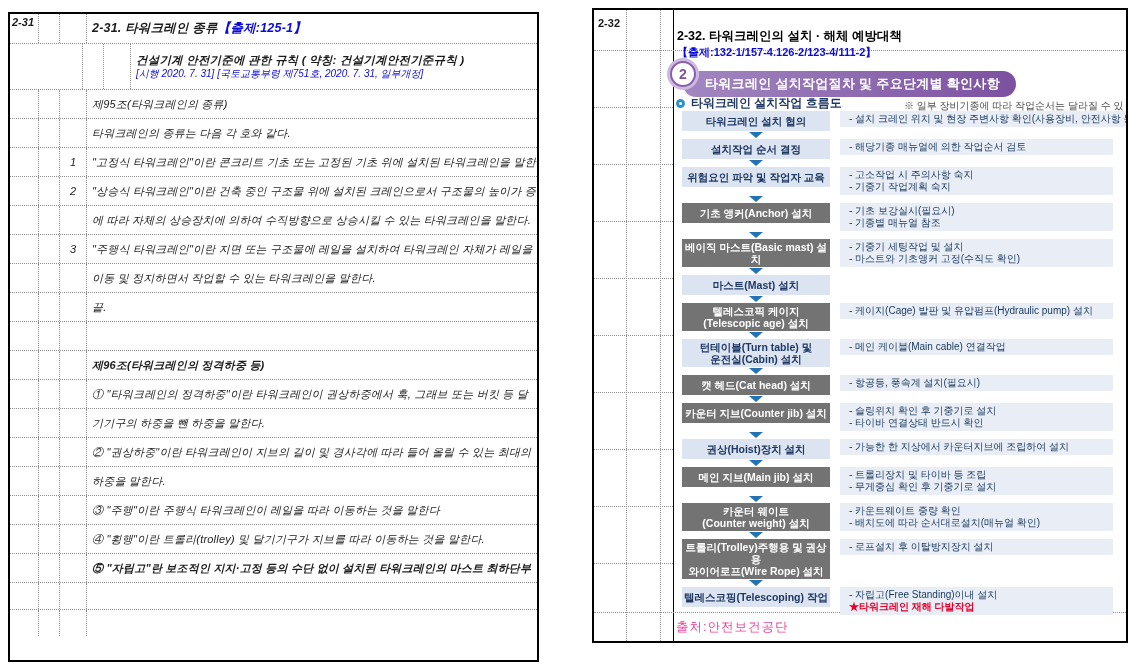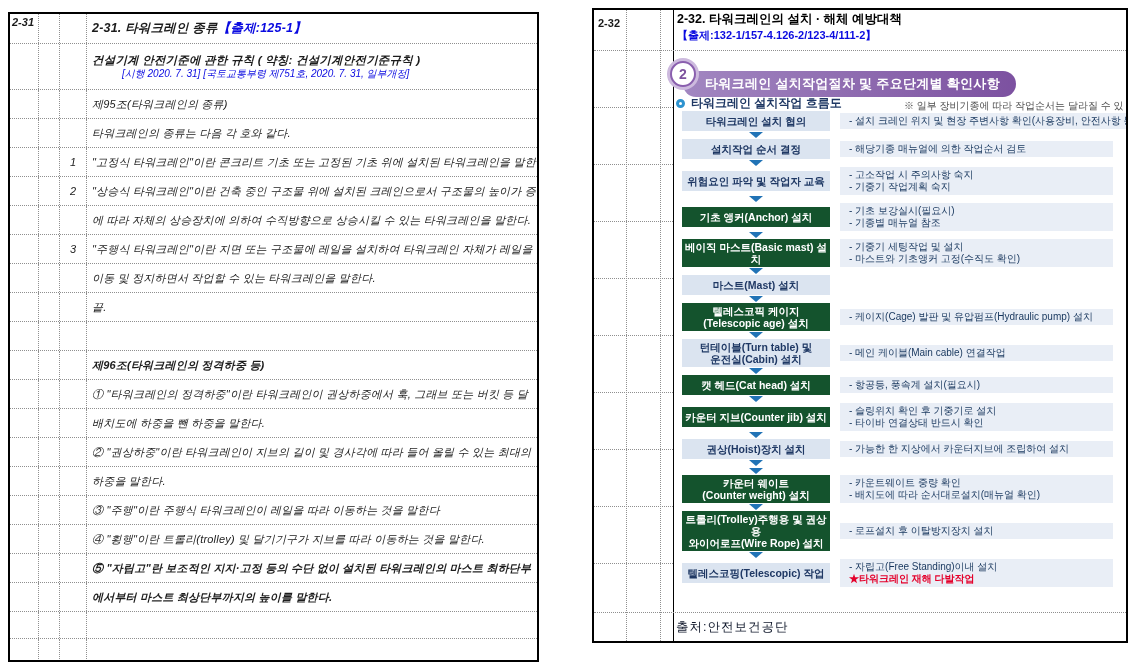--- a/index.html
+++ b/index.html
@@ -5,73 +5,73 @@
   * { margin:0; padding:0; box-sizing:border-box; }
   html,body { width:1136px; height:670px; background:#ffffff;
     font-family:"Liberation Sans", sans-serif; color:#1a1a1a; }
   body { position:relative; overflow:hidden; }
 
   
   .page-left { position:absolute; left:8px; top:12px; width:531px; height:650px;
     border:2px solid #000; display:flex; flex-direction:column; overflow:hidden; background:#fff;font-style:italic; }
   .lrow { display:flex; flex:0 0 auto; height:29px; border-bottom:1px dotted #8f8f8f; }
   .lrow:last-child { border-bottom:none; }
-  .rh30 { height:30px; } .rh46 { height:46px; } .rh27 { height:27px; } .rh26 { height:26px; }
+  .rh30 { height:30px; } .rh46 { height:46px;padding-left:44px; } .rh27 { height:27px; } .rh26 { height:26px; }
   .lc1 { width:29px; flex:none; border-right:1px dotted #8f8f8f; font-size:11px; font-weight:bold; padding:2px 0 0 2px; }
   .lc2 { width:21px; flex:none; border-right:1px dotted #8f8f8f; }
   .lc3 { width:27px; flex:none; border-right:1px dotted #8f8f8f; display:flex; align-items:center; justify-content:center; font-size:11px; color:#222; }
   .lcc { flex:1; display:flex; align-items:center; padding:0 3px 0 5px; font-size:11px;
     letter-spacing:0.2px; white-space:nowrap; overflow:hidden; color:#1c1c1c; }
   .lcc.two { flex-direction:column; align-items:flex-start; justify-content:center; line-height:14px; }
   .lr-title { font-weight:bold; font-size:12.5px; }
   .lr-b .lcc { font-weight:bold;text-align:center; }
   .blue { color:#0a0ae0; }
   .law-name { font-weight:bold; font-size:11.5px; }
-  .law-ref { font-size:10px; letter-spacing:0;margin-left:30px; }
+  .law-ref { font-size:10px; letter-spacing:0; }
 
   
   .page-right { position:absolute; left:592px; top:8px; width:536px; height:635px;
     border:2px solid #000; background:#fff; overflow:hidden; }
   .vline-d { position:absolute; top:0; bottom:0; width:0; border-left:1px dotted #8f8f8f; }
   .vline-s { position:absolute; top:0; bottom:0; width:0; border-left:1px solid #000; }
   .mline { position:absolute; left:0; height:0; border-top:1px dotted #8f8f8f; }
   .r-tab { position:absolute; left:4px; top:7px; font-size:11px; font-weight:bold; }
-  .r-head { position:absolute; left:83px; top:1px; line-height:16px; }
+  .r-head { position:absolute; left:83px; top:18px; line-height:16px; }
   .r-title { font-weight:bold; font-size:12.5px; color:#000; }
   .r-ref { font-weight:bold; font-size:11px; }
 
   .badge { position:absolute; left:76px; top:50px; height:27px; display:flex; align-items:center; }
   .badge-circle { width:26px; height:26px; border-radius:50%; background:#fff; border:2px solid #8a5fae;
     box-shadow:0 0 0 3px #cdbade; color:#7d529e; font-weight:bold; font-size:14px;
     display:flex; align-items:center; justify-content:center; z-index:2; }
   .badge-bar { margin-left:-13px; height:26px; border-radius:13px; padding:0 16px 0 22px;
     background:linear-gradient(90deg,#a287c1,#7c51a0); color:#fff; font-weight:bold; font-size:13px;
     display:flex; align-items:center; letter-spacing:0.3px;margin-top:21px; }
 
   .flow-head { position:absolute; left:82px; top:85px; display:flex; align-items:center; }
   .ring-icon { width:9px; height:9px; border-radius:50%; border:3px solid #2d93cf; margin-right:6px; flex:none; }
   .flow-head-label { font-weight:bold; font-size:12px; color:#1f3864; }
   .flow-caption { position:absolute; left:310px; top:89px; font-size:10px; color:#4d4d4d; }
 
   .flow { position:absolute; left:88px; top:101px; right:13px; display:flex; flex-direction:column; }
-  .frow { display:flex; align-items:center;border-radius:8px; }
+  .frow { display:flex; align-items:flex-start;border-radius:8px; }
   .sbox { width:148px; flex:none; min-height:20px; display:flex; align-items:center; justify-content:center;
     text-align:center; font-weight:bold; font-size:10.5px; line-height:12px; white-space:pre-line; padding:2px 2px; }
   .tone-light { background:#dbe4f0; color:#1f3864; }
-  .tone-dark { background:#14532d; color:#ffffff; }
+  .tone-dark { background:#737373; color:#ffffff; }
   .nbox { flex:1; margin-left:10px; background:#e9eef6; color:#17365d; font-size:10px; line-height:12px;
     padding:2px 9px; display:flex; flex-direction:column; justify-content:center; }
   .nbox span { display:block; white-space:nowrap; overflow:hidden; }
   .nbox.nonote { background:transparent; }
   .warn { color:#e4002b; font-weight:bold; display:inline !important; }
   .arrow-gap { height:8px; flex:none; position:relative; }
   .arrow-gap i { position:absolute; left:67px; top:1px; width:0; height:0; display:block;
     border-left:7px solid transparent; border-right:7px solid transparent; border-top:6px solid #2173b6; }
 
-  .source { position:absolute; left:82px; bottom:5px; font-size:12.5px; color:#0f172a; letter-spacing:1px; }
+  .source { position:absolute; left:82px; bottom:5px; font-size:12.5px; color:#ec4899; letter-spacing:1px; }
 </style>
 </head>
 <body>
 
 <div class="page-left">
 
   <div class="lrow rh30">
     <div class="lc1">2-31</div>
     <div class="lc2"></div>
     <div class="lc3"></div>
@@ -154,21 +154,21 @@
   <div class="lrow">
       <div class="lc1"></div>
       <div class="lc2"></div>
       <div class="lc3"></div>
       <div class="lcc">① "타워크레인의 정격하중"이란 타워크레인이 권상하중에서 훅, 그래브 또는 버킷 등 달</div>
     </div>
   <div class="lrow">
       <div class="lc1"></div>
       <div class="lc2"></div>
       <div class="lc3"></div>
-      <div class="lcc">배치도에 하중을 뺀 하중을 말한다.</div>
+      <div class="lcc">기기구의 하중을 뺀 하중을 말한다.</div>
     </div>
   <div class="lrow">
       <div class="lc1"></div>
       <div class="lc2"></div>
       <div class="lc3"></div>
       <div class="lcc">② "권상하중"이란 타워크레인이 지브의 길이 및 경사각에 따라 들어 올릴 수 있는 최대의</div>
     </div>
   <div class="lrow">
       <div class="lc1"></div>
       <div class="lc2"></div>
@@ -185,26 +185,20 @@
       <div class="lc1"></div>
       <div class="lc2"></div>
       <div class="lc3"></div>
       <div class="lcc">④ "횡행"이란 트롤리(trolley) 및 달기기구가 지브를 따라 이동하는 것을 말한다.</div>
     </div>
   <div class="lrow lr-b">
       <div class="lc1"></div>
       <div class="lc2"></div>
       <div class="lc3"></div>
       <div class="lcc">⑤ "자립고"란 보조적인 지지·고정 등의 수단 없이 설치된 타워크레인의 마스트 최하단부</div>
-    </div>
-  <div class="lrow lr-b">
-      <div class="lc1"></div>
-      <div class="lc2"></div>
-      <div class="lc3"></div>
-      <div class="lcc">에서부터 마스트 최상단부까지의 높이를 말한다.</div>
     </div>
   <div class="lrow rh27">
       <div class="lc1"></div>
       <div class="lc2"></div>
       <div class="lc3"></div>
       <div class="lcc"></div>
     </div>
   <div class="lrow rh26">
       <div class="lc1"></div>
       <div class="lc2"></div>
@@ -357,20 +351,27 @@
     <div class="frow">
       <div class="sbox tone-light">권상(Hoist)장치 설치</div>
       <div class="nbox">
           <span>- 가능한 한 지상에서 카운터지브에 조립하여 설치</span>
         </div>
     </div>
     <div class="arrow-gap">
         <i></i>
       </div>
 
+    <div class="frow">
+      <div class="sbox tone-dark">메인 지브(Main jib) 설치</div>
+      <div class="nbox">
+          <span>- 트롤리장치 및 타이바 등 조립</span>
+          <span>- 무게중심 확인 후 기중기로 설치</span>
+        </div>
+    </div>
     <div class="arrow-gap">
         <i></i>
       </div>
 
     <div class="frow">
       <div class="sbox tone-dark">카운터 웨이트
 (Counter weight) 설치</div>
       <div class="nbox">
           <span>- 카운트웨이트 중량 확인</span>
           <span>- 배치도에 따라 순서대로설치(매뉴얼 확인)</span>
@@ -385,21 +386,21 @@
 와이어로프(Wire Rope) 설치</div>
       <div class="nbox">
           <span>- 로프설치 후 이탈방지장치 설치</span>
         </div>
     </div>
     <div class="arrow-gap">
         <i></i>
       </div>
 
     <div class="frow">
-      <div class="sbox tone-light">텔레스코핑(Telescopic) 작업</div>
+      <div class="sbox tone-light">텔레스코핑(Telescoping) 작업</div>
       <div class="nbox">
           <span><span>- 자립고(Free Standing)이내 설치 </span><span class="warn">★타워크레인 재해 다발작업</span></span>
         </div>
     </div>
 
   </div>
 
   <div class="source">출처:안전보건공단</div>
 </div>
 

